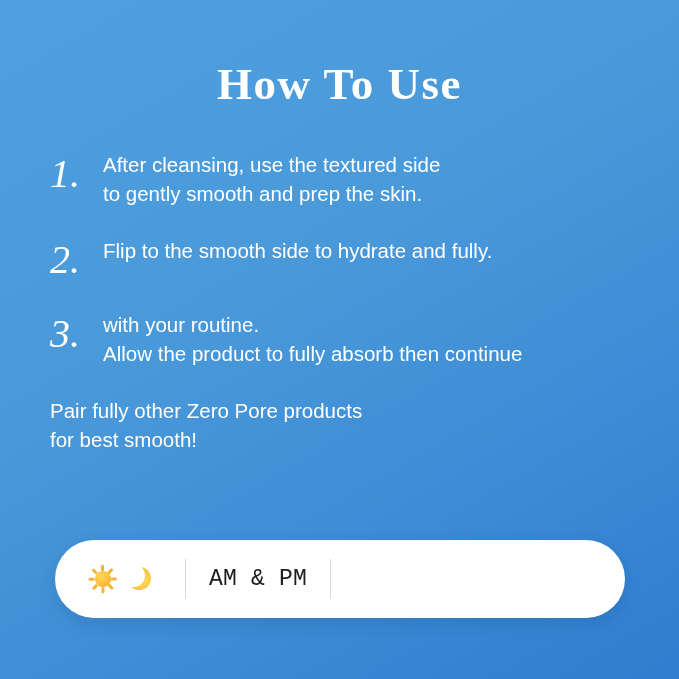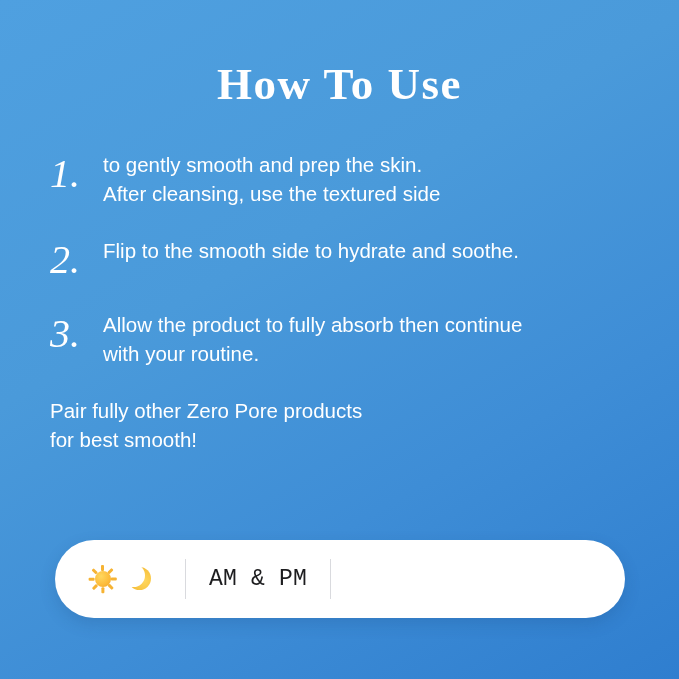--- a/index.html
+++ b/index.html
@@ -203,37 +203,37 @@
 
 <div class="card">
 
   <div class="title">How To Use</div>
 
   <div class="steps">
 
     <div class="step step-1">
       <div class="step-marker">1.</div>
       <div class="step-text">
+        <span class="line">After cleansing, use the textured side</span>
         <span class="line">to gently smooth and prep the skin.</span>
-        <span class="line">After cleansing, use the textured side</span>
       </div>
     </div>
 
     <div class="step step-2">
       <div class="step-marker">2.</div>
       <div class="step-text">
-        <span class="line">Flip to the smooth side to hydrate and soothe.</span>
+        <span class="line">Flip to the smooth side to hydrate and fully.</span>
       </div>
     </div>
 
     <div class="step step-3">
       <div class="step-marker">3.</div>
       <div class="step-text">
+        <span class="line">with your routine.</span>
         <span class="line">Allow the product to fully absorb then continue</span>
-        <span class="line">with your routine.</span>
       </div>
     </div>
 
     <div class="step step-tip">
       <div class="step-text">
         <span class="line">Pair fully other Zero Pore products</span>
         <span class="line">for best smooth!</span>
       </div>
     </div>
 

